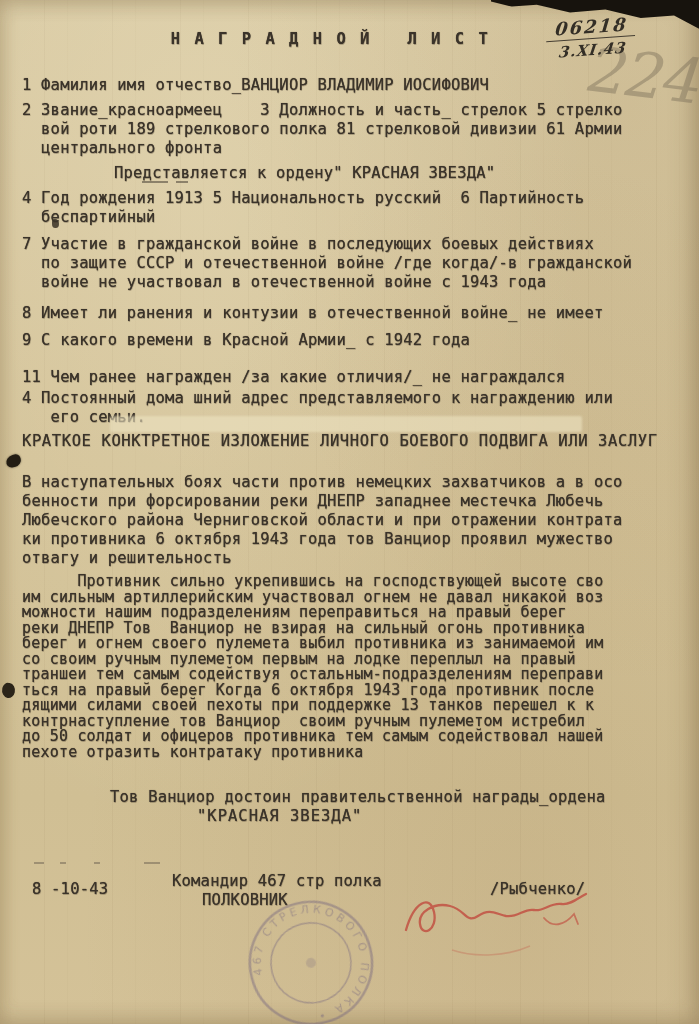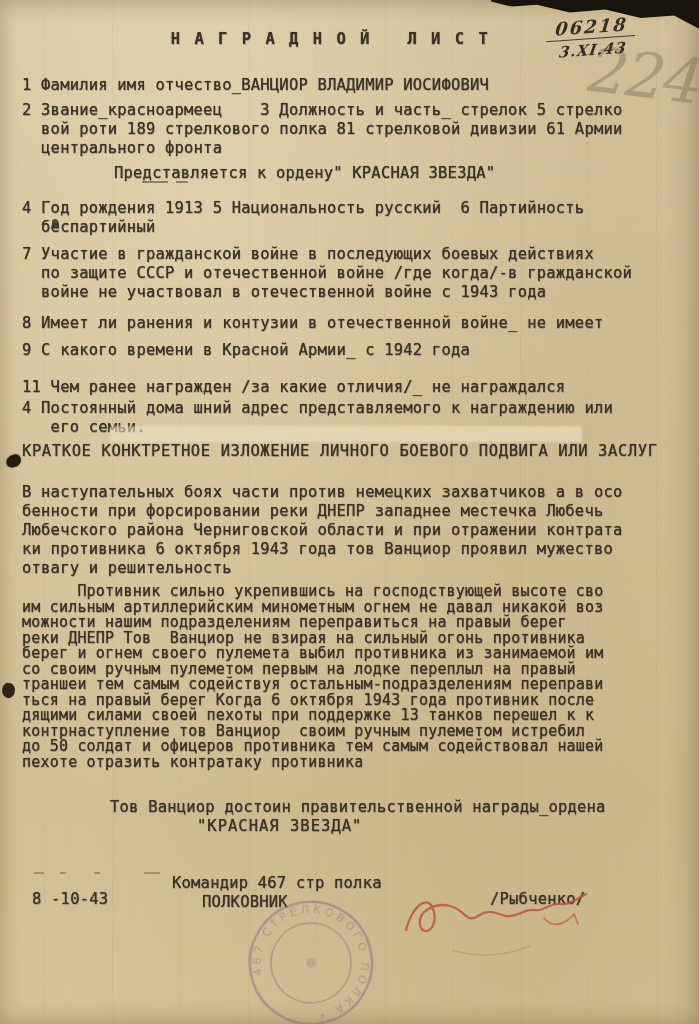--- a/index.html
+++ b/index.html
@@ -26,37 +26,37 @@
   .title-row{position:relative;margin-top:30px;height:22px;}
   .title{text-align:center;letter-spacing:2.5px;font-weight:bold;padding-right:60px;}
   .registry{position:absolute;top:-14px;right:62px;text-align:center;transform:rotate(-4deg);
     font-family:"DejaVu Serif", serif;color:#332e26;}
   .reg-num{font:italic 700 18px "DejaVu Serif", serif;letter-spacing:2px;
     border-bottom:1.6px solid rgba(51,46,38,.9);padding:0 8px 1px;transform:skewX(-10deg);}
   .reg-date{font:italic 700 15px "DejaVu Serif", serif;letter-spacing:1px;padding-top:2px;transform:skewX(-12deg);}
   .f1{margin-top:24px;}
   .f2{margin-top:6px;}
   .order-line{margin-top:6px;margin-left:92px;}
-  .f456{margin-top:16px;}
+  .f456{margin-top:6px;}
   .f7{margin-top:8px;}
   .f8{margin-top:12px;}
   .f9{margin-top:8px;}
   .f10{margin-top:8px;}
   .f11{margin-top:18px;}
   .f12{margin-top:2px;position:relative;}
   .sec-hdr{margin-top:5px;letter-spacing:.6px;}
   .p1{margin-top:22px;}
   .p2{margin-top:6px;}
   .p2 .tw{line-height:15.5px;font-size:15px;}
   .concl{margin-top:28px;}
   .concl-1{margin-left:88px;}
   .concl-2{margin-left:175px;letter-spacing:1px;}
   .sig-row{position:relative;margin-top:34px;height:64px;}
   .sig-date{position:absolute;left:10px;top:20px;}
-  .sig-cmd{position:absolute;left:150px;top:4px;}
+  .sig-cmd{position:absolute;left:150px;top:12px;}
   .sig-cmd .l2{padding-left:30px;}
   .sig-name{position:absolute;left:468px;top:20px;}
   .pencil-dashes{position:absolute;left:12px;top:2px;width:140px;height:10px;opacity:.5;
     background:linear-gradient(90deg,#6b6050 0 10px,transparent 10px 26px,#6b6050 26px 32px,
       transparent 32px 60px,#6b6050 60px 66px,transparent 66px 110px,#6b6050 110px 126px,transparent 0);
     height:2px;}
   .edge-wedge{position:absolute;top:0;right:0;width:208px;height:30px;background:#17130d;
     clip-path:polygon(0 0,100% 0,100% 96%,88% 52%,72% 60%,55% 32%,38% 42%,22% 16%,10% 22%,0 5%);}
   .pencil-note{position:absolute;top:46px;right:0px;width:110px;
     font:italic 400 62px/60px "DejaVu Serif", serif;color:rgba(108,98,80,.38);
@@ -145,21 +145,21 @@
     <div class="p1">
       <div class="tw">В наступательных боях части против немецких захватчиков а в осо</div>
       <div class="tw">бенности при форсировании реки ДНЕПР западнее местечка Любечь</div>
       <div class="tw">Любечского района Черниговской области и при отражении контрата</div>
       <div class="tw">ки противника 6 октября 1943 года тов Ванциор проявил мужество</div>
       <div class="tw">отвагу и решительность</div>
     </div>
 
     <div class="p2">
       <div class="tw">      Противник сильно укрепившись на господствующей высоте сво</div>
-      <div class="tw">им сильным артиллерийским минометным огнем не давал никакой воз</div>
+      <div class="tw">им сильным артиллерийским участвовал огнем не давал никакой воз</div>
       <div class="tw">можности нашим подразделениям переправиться на правый берег</div>
       <div class="tw">реки ДНЕПР Тов  Ванциор не взирая на сильный огонь противника</div>
       <div class="tw">берег и огнем своего пулемета выбил противника из занимаемой им</div>
       <div class="tw">со своим ручным пулеметом первым на лодке переплыл на правый</div>
       <div class="tw">траншеи тем самым содействуя остальным-подразделениям переправи</div>
       <div class="tw">ться на правый берег Когда 6 октября 1943 года противник после</div>
       <div class="tw">дящими силами своей пехоты при поддержке 13 танков перешел к к</div>
       <div class="tw">контрнаступление тов Ванциор  своим ручным пулеметом истребил</div>
       <div class="tw">до 50 солдат и офицеров противника тем самым содействовал нашей</div>
       <div class="tw">пехоте отразить контратаку противника</div>

